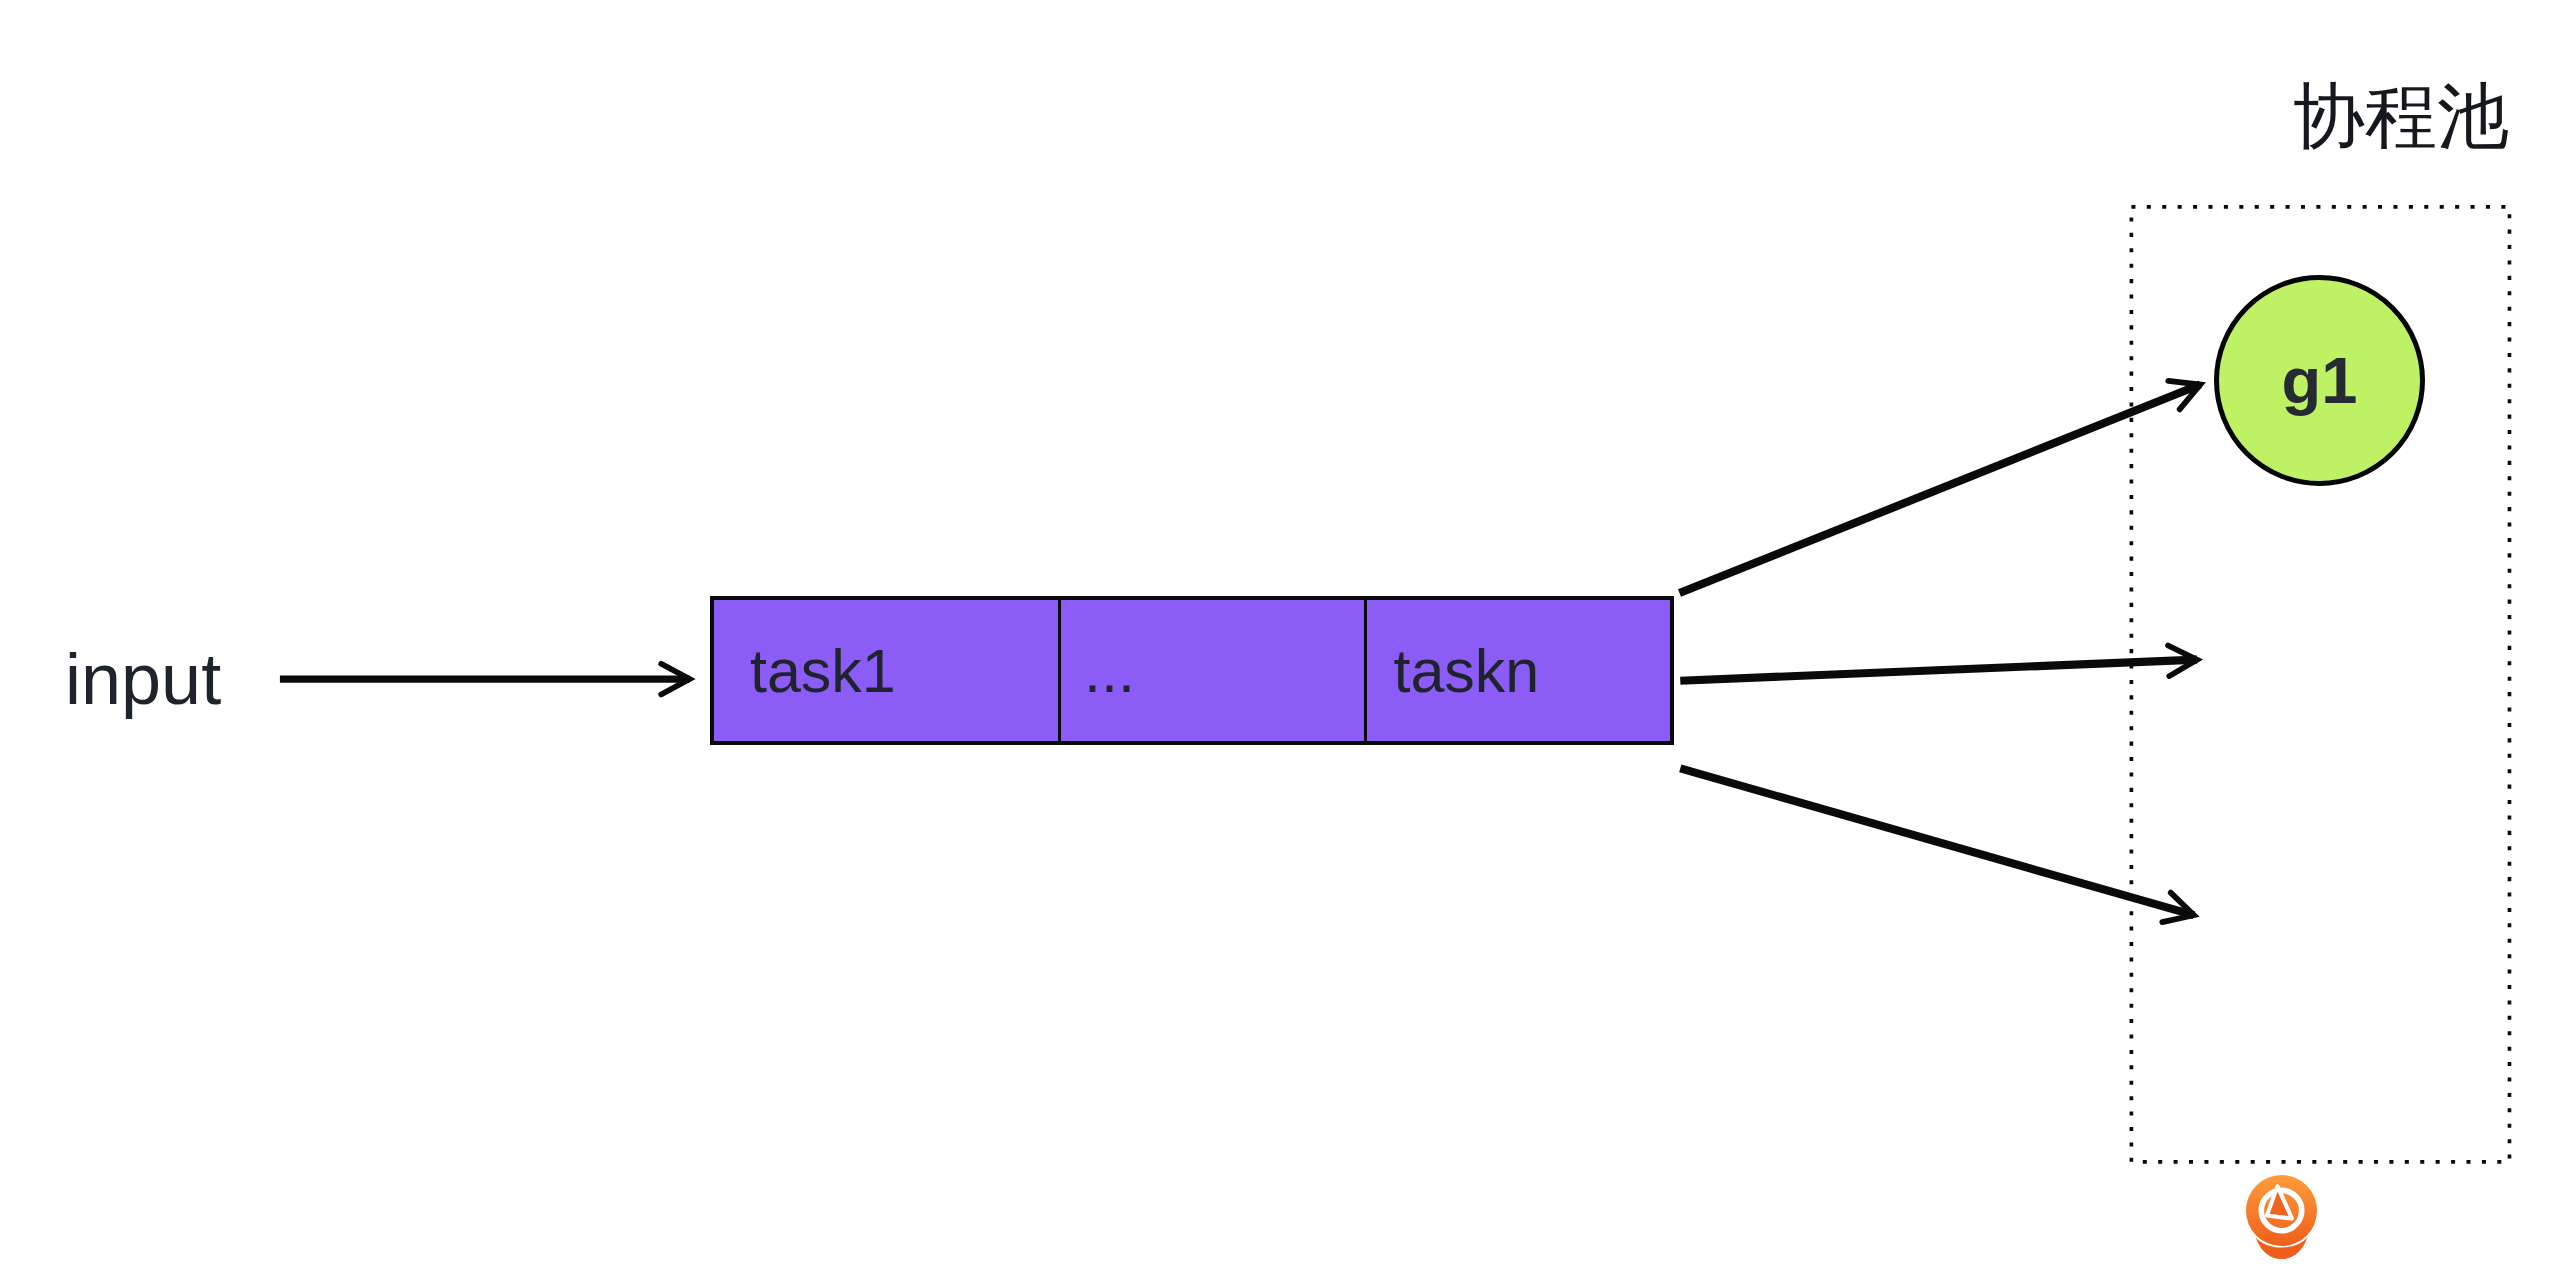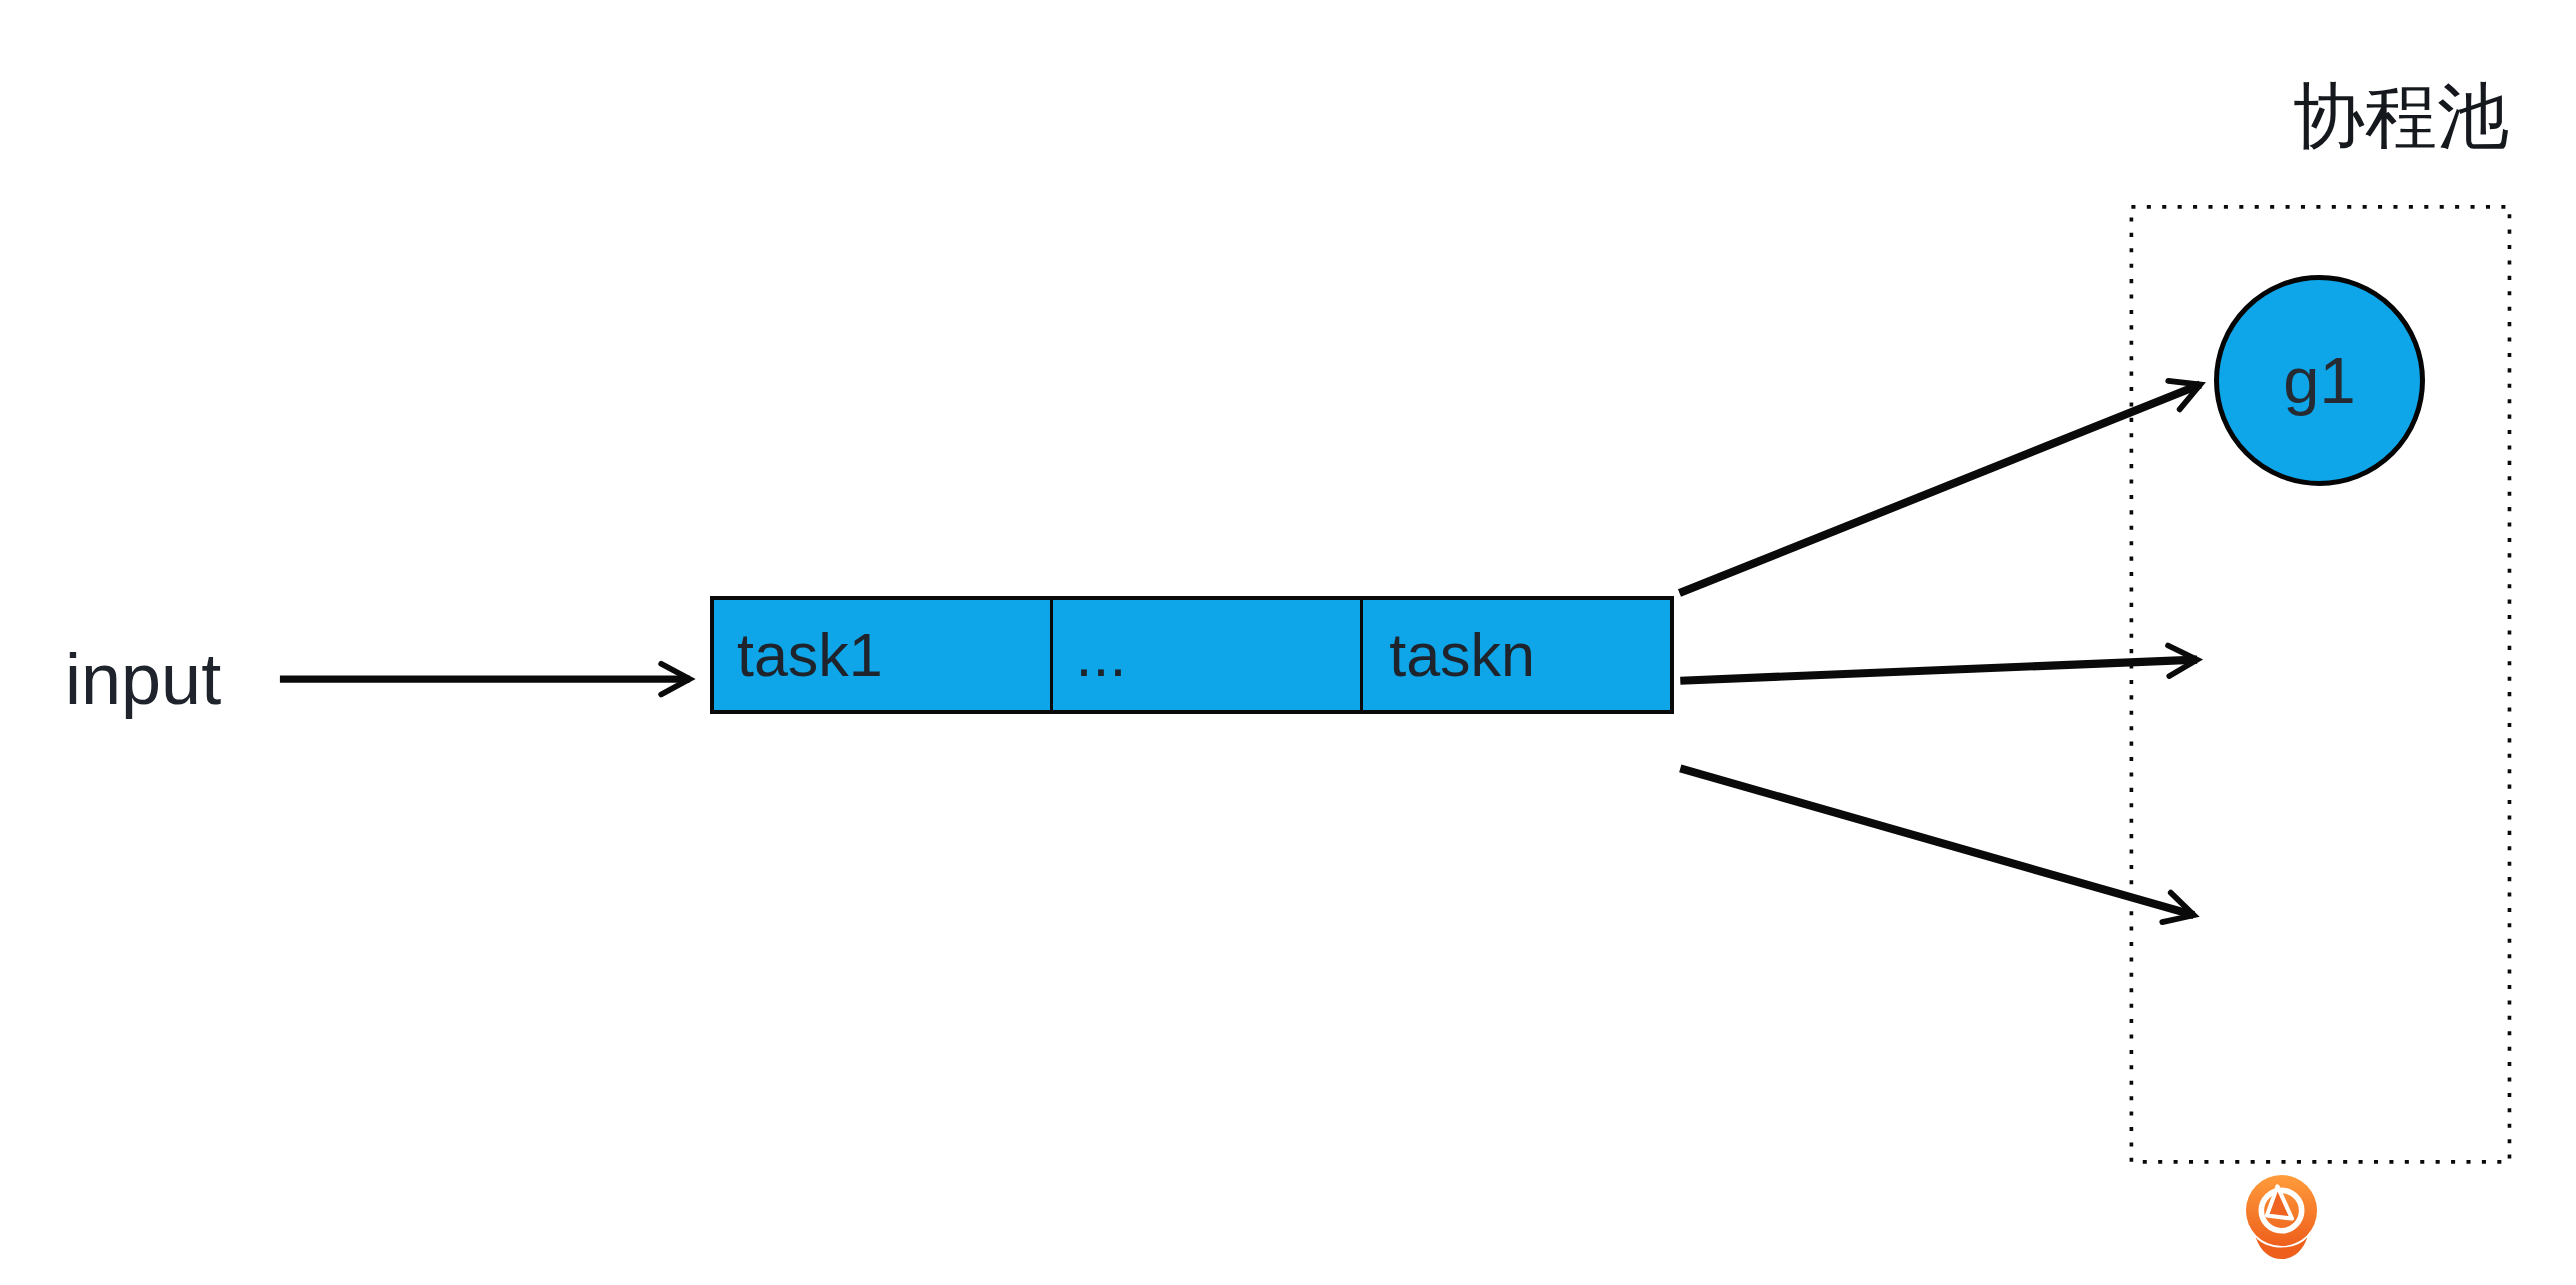--- a/index.html
+++ b/index.html
@@ -37,25 +37,26 @@
     left: 978px; top: 445px;
     font-size: 67px;
     line-height: 1;
     color: #1f242c;
     white-space: nowrap;
   }
   
   .channel-box {
     position: absolute;
     left: 710px; top: 596px;
-    width: 964px; height: 118px;
+    width: 964px; height: 149px;
     border: 4px solid #0a0a0a;
     box-sizing: border-box;
     display: flex;
-    background: #0ea5e9;
+    background: #8b5cf6;
+    padding-left: 13px;
   }
   .channel-cell {
     display: flex;
     align-items: center;
     box-sizing: border-box;
     padding-left: 23px;
     font-size: 61px;
     color: #1f242c;
     white-space: nowrap;
   }
@@ -71,27 +72,28 @@
     font-size: 72px;
     line-height: 1;
     color: #15181d;
     white-space: nowrap;
   }
   .goroutine {
     position: absolute;
     width: 201px; height: 201px;
     border: 5.7px solid #050505;
     border-radius: 50%;
-    background: #0ea5e9;
+    background: #bef264;
     display: flex;
     align-items: center;
     justify-content: center;
     font-size: 65px;
     color: #262b33;
     box-sizing: content-box;
+    font-weight: bold;
   }
   .goroutine.g1 { left: 2214px; top: 275px; }
   .goroutine.g2 { left: 2214px; top: 556px; }
   .goroutine.g3 { left: 2215px; top: 816px; }
   
   .brand {
     position: absolute;
     left: 2244px; top: 1175px;
     display: flex;
     align-items: center;

